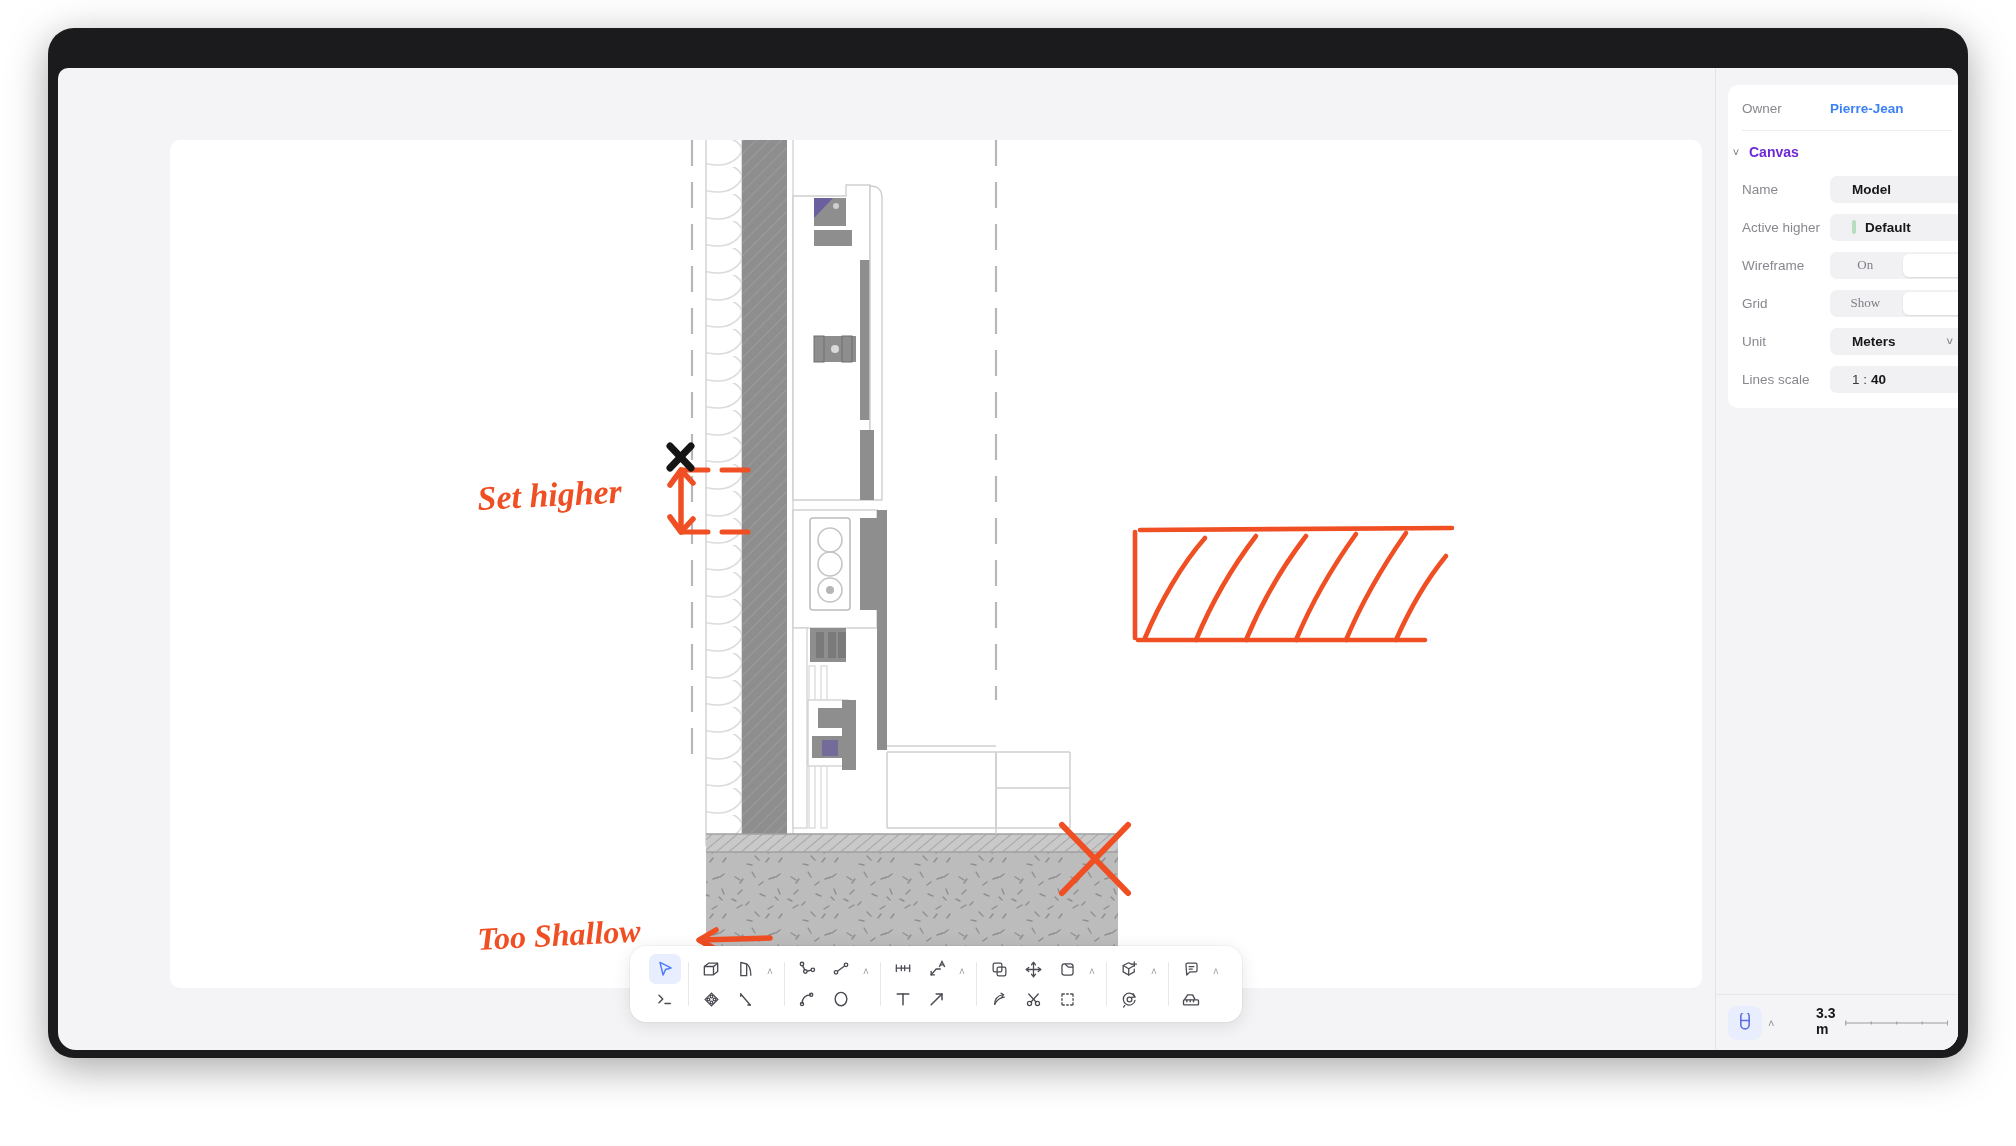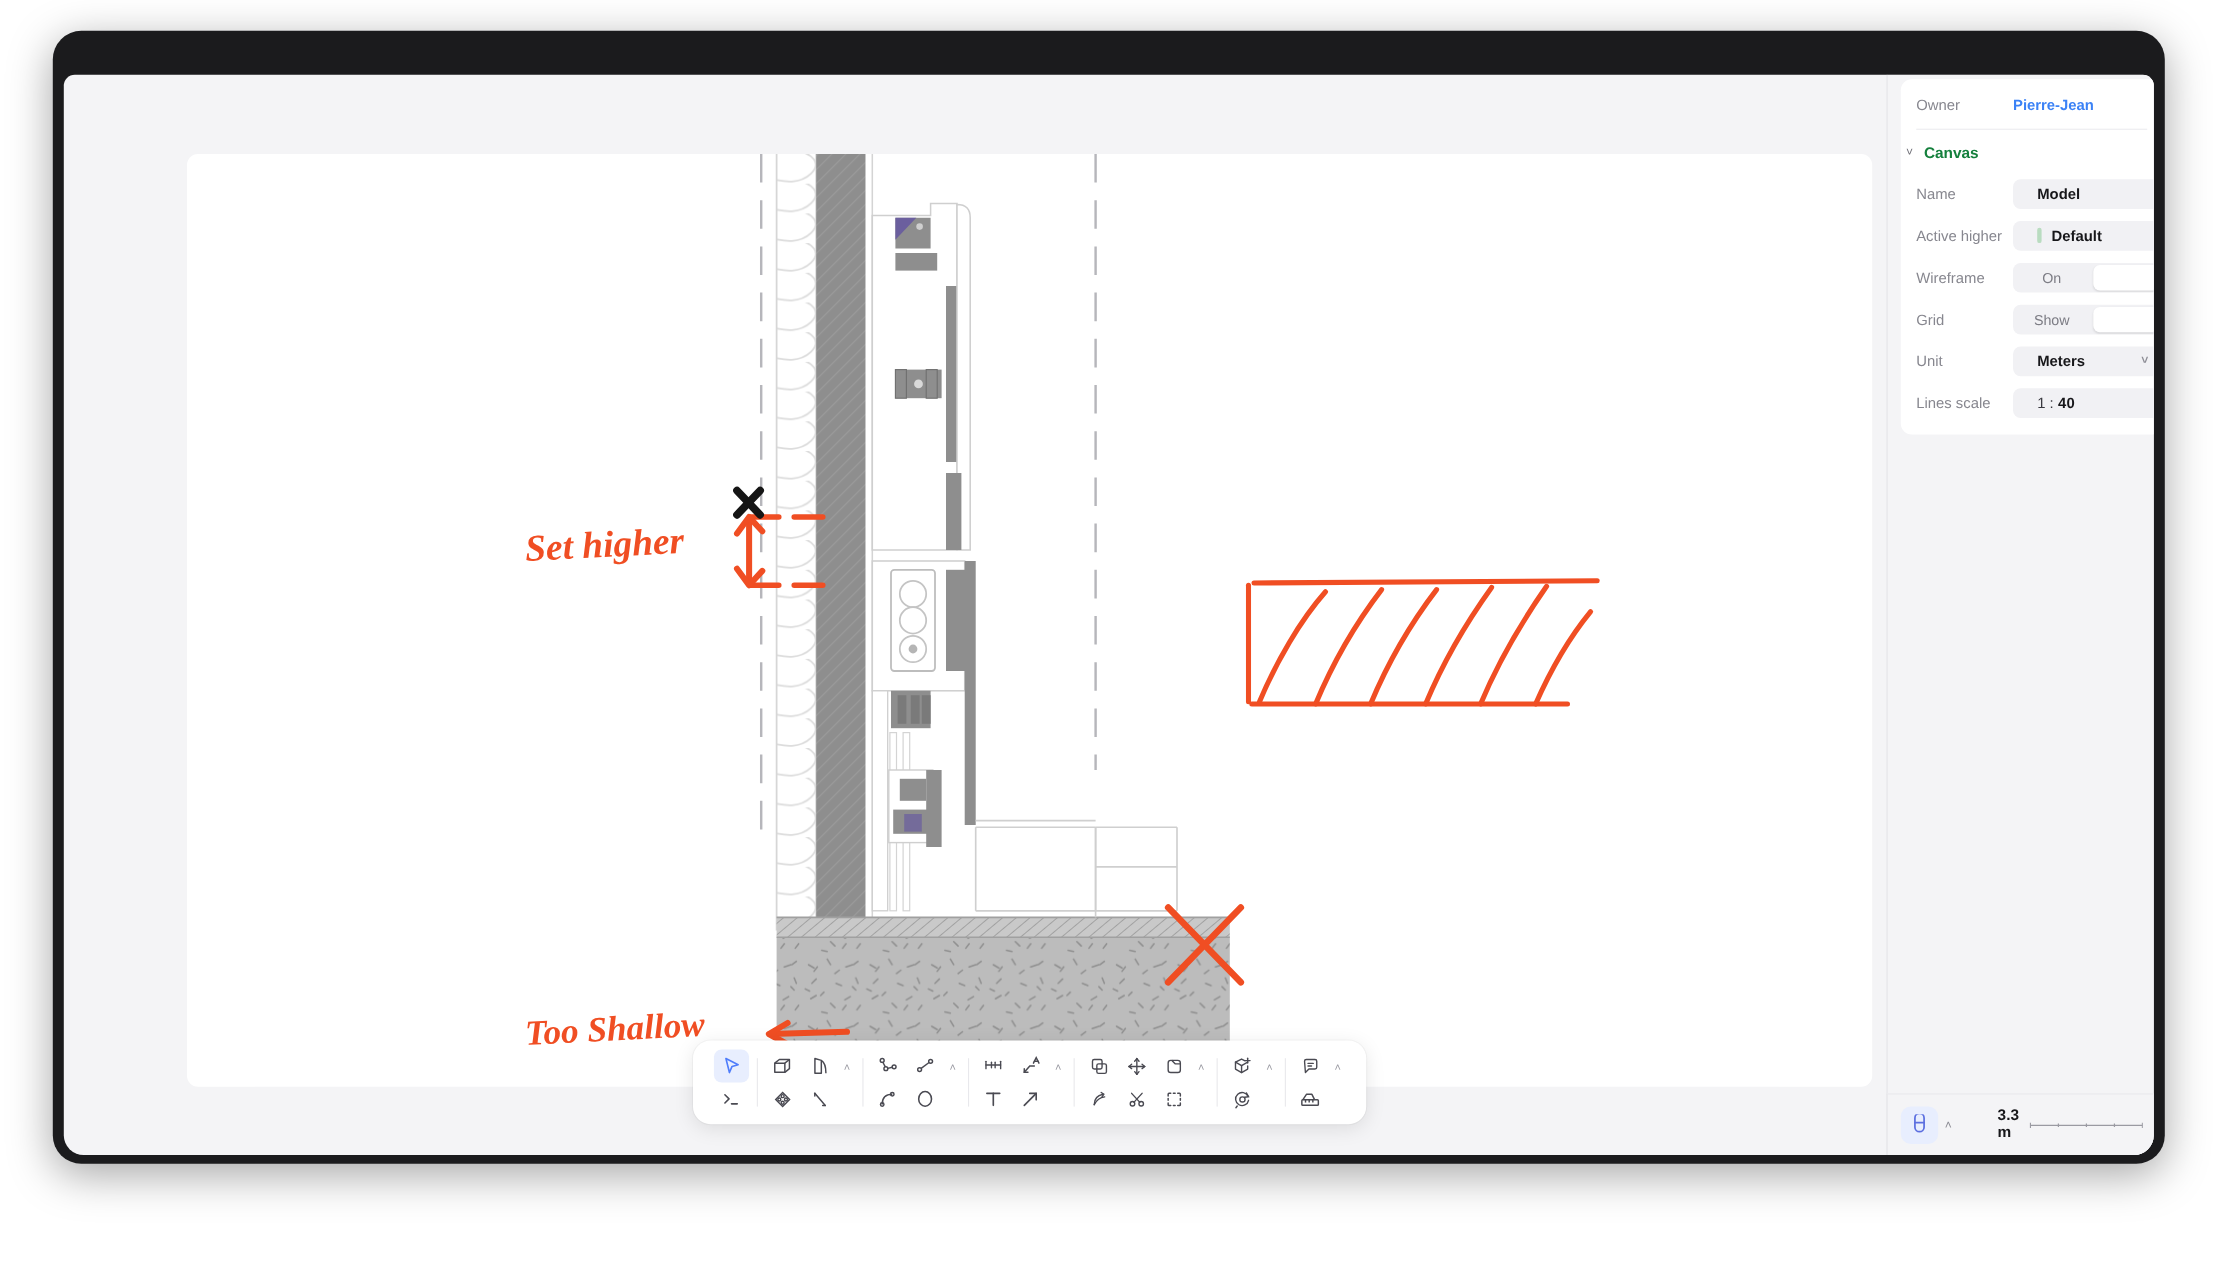--- a/index.html
+++ b/index.html
@@ -63,21 +63,21 @@
   #inspector {
     position: absolute;
     right: 0; top: 0;
     width: 243px; height: 982px;
     background: #f4f4f6;
     border-left: 1px solid #e3e3e7;
     overflow: hidden;
   }
   #inspector-scroll {
     position: absolute;
-    left: 12px; top: 4px;
+    left: 12px; top: 17px;
     width: 250px;
   }
   .ins-card {
     background: #ffffff;
     border-radius: 10px;
     width: 238px;
     padding: 4px 0 10px 0;
   }
   .ins-row {
     display: flex;
@@ -113,21 +113,21 @@
   .ins-section-caret {
     font-size: 11px;
     color: #6d6d75;
     width: 12px;
     text-align: center;
     line-height: 1;
   }
   .ins-section-title {
     font-size: 14px;
     font-weight: 700;
-    color: #15803d;
+    color: #6d28d9;
   }
   .field-box {
     background: #f1f1f4;
     border-radius: 7px;
     height: 27px;
     display: flex;
     align-items: center;
     padding: 0 22px;
     font-size: 13.5px;
     color: #17171a;
@@ -153,20 +153,21 @@
   .seg-opt {
     flex: 1;
     display: flex;
     align-items: center;
     justify-content: center;
     font-size: 13px;
     color: #7d7d85;
     font-weight: 500;
     padding: 0 16px;
     white-space: nowrap;
+    font-family: Liberation Serif, serif;
   }
   .seg-opt.sel {
     background: #ffffff;
     color: #17171a;
     font-weight: 600;
     border-radius: 6px;
     margin: 2px;
     box-shadow: 0 1px 2px rgba(0,0,0,.10);
   }
   .sel-caret {

